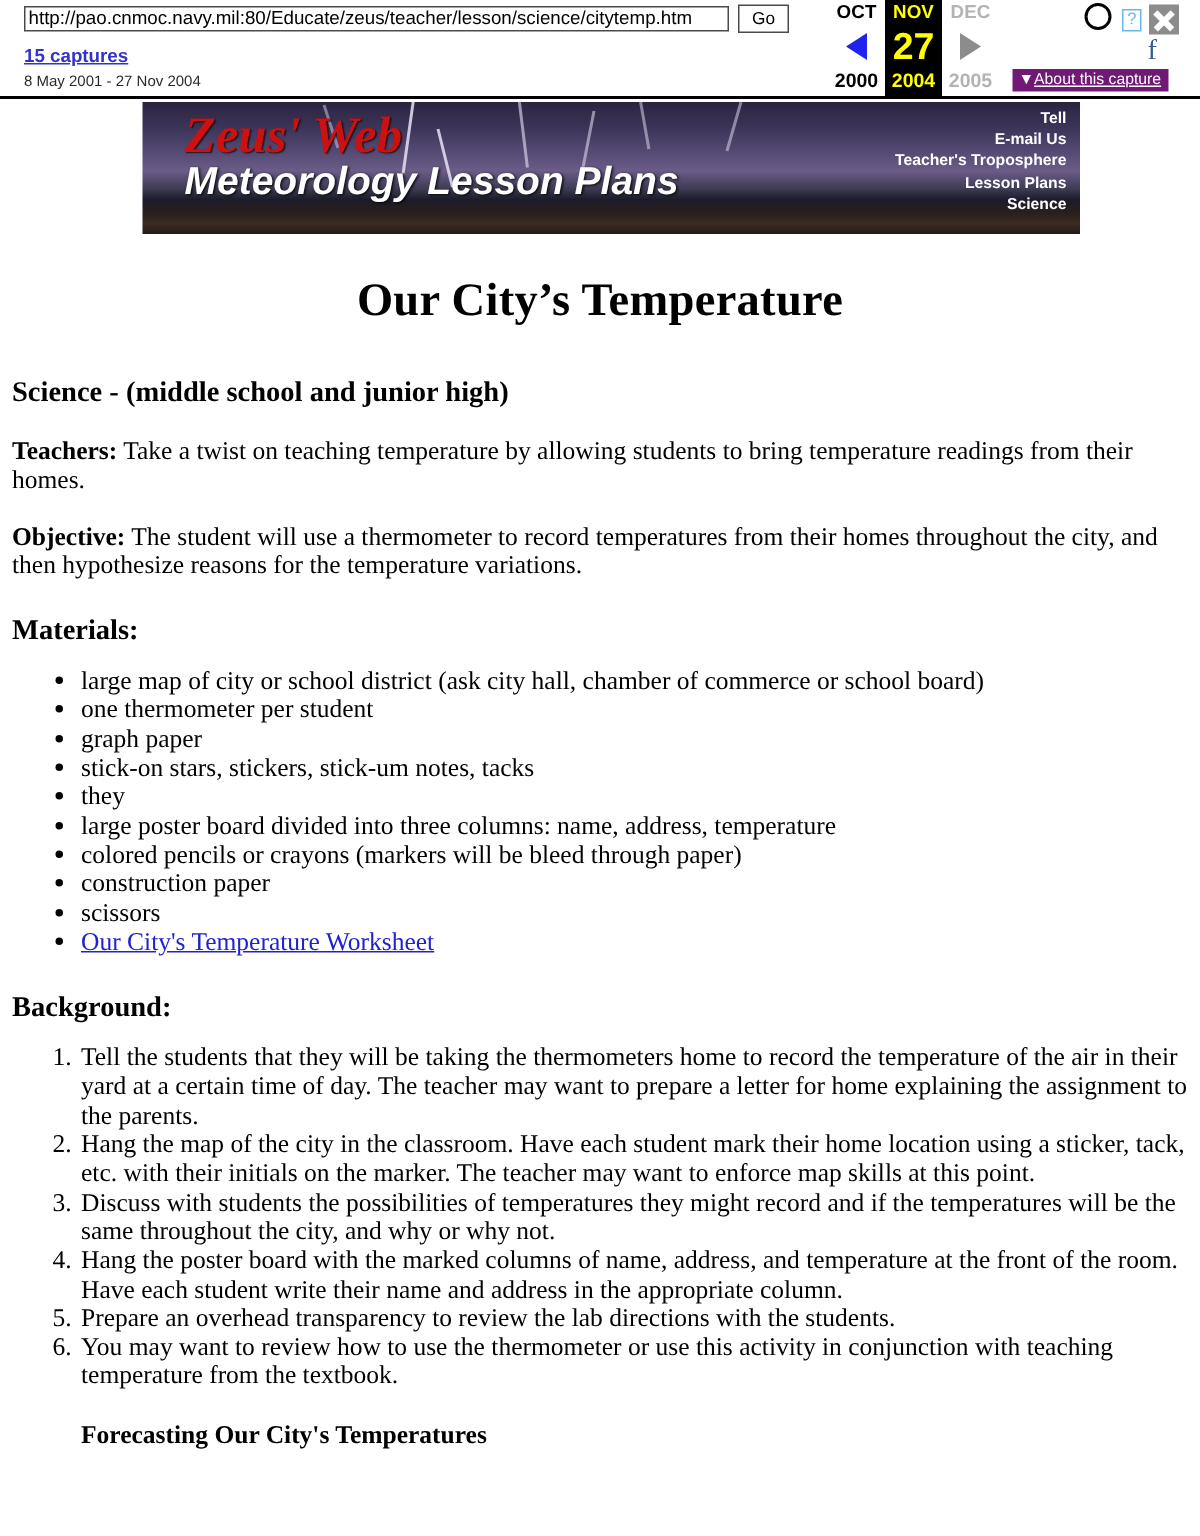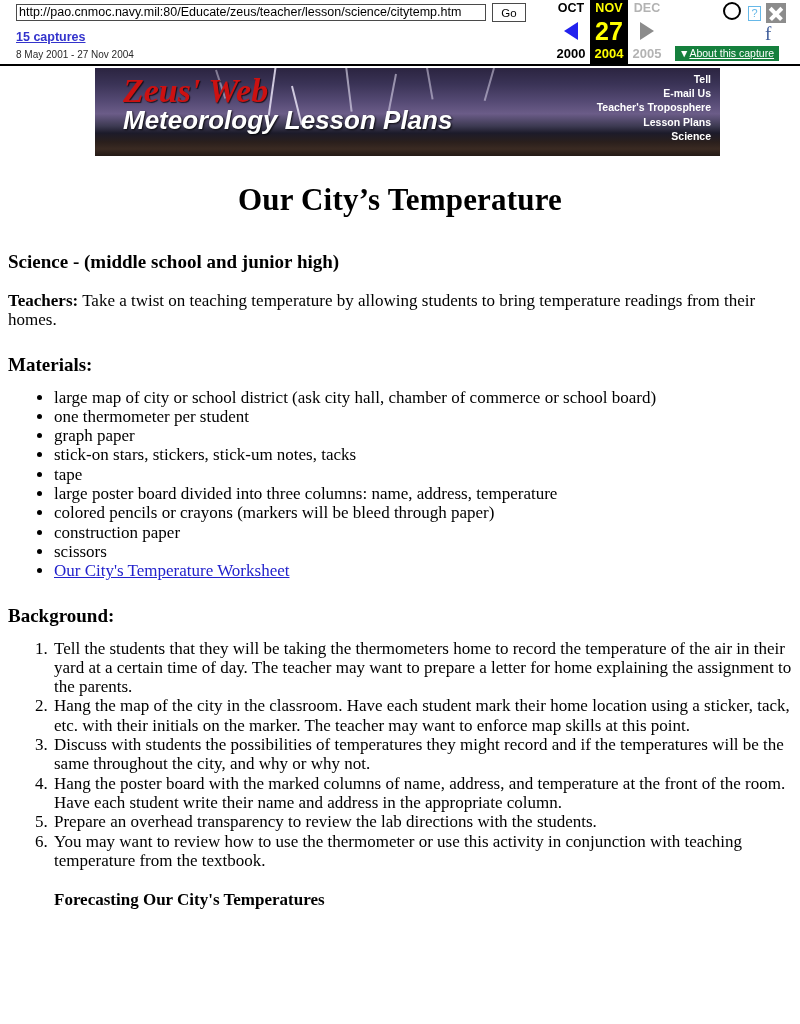--- a/index.html
+++ b/index.html
@@ -196,21 +196,21 @@
     font-size: 19px;
     color: #3b5998;
     cursor: pointer;
     line-height: 19px;
   }
   #wb-about {
     position: absolute;
     left: 675px;
     top: 46px;
     height: 15px;
-    background: #15803d;
+    background: #701a75;
     color: #ffffff;
     font-size: 10.5px;
     font-family: "Liberation Sans", sans-serif;
     padding: 1px 5px 0 4px;
     box-sizing: border-box;
     cursor: pointer;
     white-space: nowrap;
   }
   #wb-about .cap-label { text-decoration: underline; }
 
@@ -402,29 +402,30 @@
 </div>
 
 <div id="content">
 
   <h1 id="page-title">Our City’s Temperature</h1>
 
   <h2 class="sec">Science - (middle school and junior high)</h2>
 
   <p class="para"><span class="lead">Teachers:</span><span> Take a twist on teaching temperature by allowing students to bring temperature readings from their homes.</span></p>
 
+  <p class="para"><span class="lead">Objective:</span><span> The student will use a thermometer to record temperatures from their homes throughout the city, and then hypothesize reasons for the temperature variations.</span></p>
 
   <h2 class="label">Materials:</h2>
 
   <ul class="materials">
     <li>large map of city or school district (ask city hall, chamber of commerce or school board)</li>
     <li>one thermometer per student</li>
     <li>graph paper</li>
     <li>stick-on stars, stickers, stick-um notes, tacks</li>
-    <li>tape</li>
+    <li>they</li>
     <li>large poster board divided into three columns: name, address, temperature</li>
     <li>colored pencils or crayons (markers will be bleed through paper)</li>
     <li>construction paper</li>
     <li>scissors</li>
     <li><a class="link">Our City's Temperature Worksheet</a></li>
   </ul>
 
   <h2 class="label">Background:</h2>
 
   <ol class="steps">

